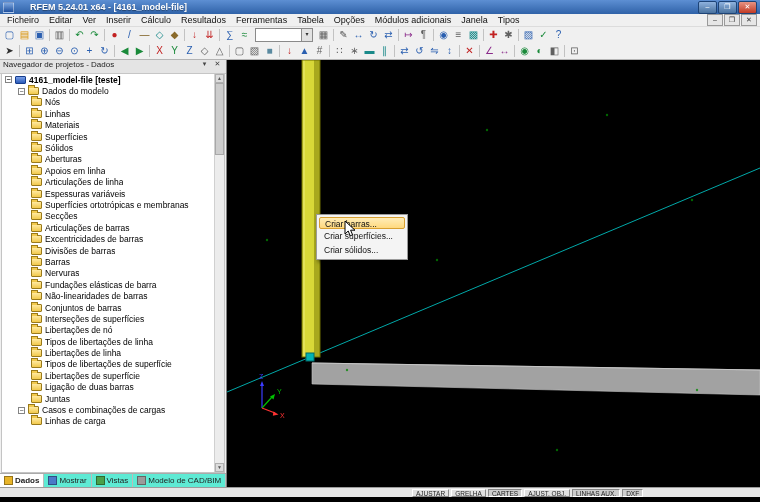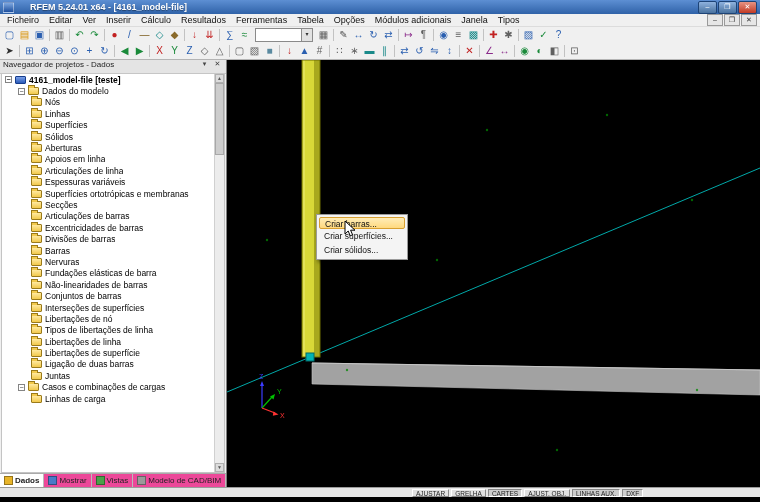--- a/index.html
+++ b/index.html
@@ -53,21 +53,21 @@
   .trow.root .fold{background:linear-gradient(#7aa0e8,#2a5ab8);border-color:#163c8c;}
   .trow.root .fold::before{display:none;}
   .tlabel{overflow:hidden;}
   .sbar{position:absolute;right:0;top:0;bottom:0;width:9px;background:#ececec;border-left:1px solid #d0d0d0;}
   .sarrow{position:absolute;left:0;width:9px;height:9px;background:#dcdcdc;border:1px solid #b0b0b0;box-sizing:border-box;font-size:5px;line-height:7px;text-align:center;color:#555;}
   .sarrow.up{top:0;}
   .sarrow.up::before{content:"▲";}
   .sarrow.down{bottom:0;}
   .sarrow.down::before{content:"▼";}
   .sthumb{position:absolute;left:0;top:9px;width:9px;height:72px;background:#cdcdcd;border:1px solid #a8a8a8;box-sizing:border-box;}
-  .tabsrow{height:13px;background:#ec4899;border-top:1px solid #aaa;display:flex;align-items:stretch;font-size:8px;flex:0 0 auto;}
+  .tabsrow{height:13px;background:#5eead4;border-top:1px solid #aaa;display:flex;align-items:stretch;font-size:8px;flex:0 0 auto;}
   .ptab{display:flex;align-items:center;gap:2px;padding:0 4px;border-right:1px solid #bbb;color:#222;white-space:nowrap;}
   .ptab.active{background:#fff;font-weight:bold;}
   .ticon{width:7px;height:7px;border:1px solid rgba(0,0,0,.35);flex:0 0 auto;}
 
   
   .viewport{left:227px;top:60px;width:533px;height:427px;background:var(--bg,#000);}
   .viewport svg.scene{display:block;}
   .guide{stroke:var(--guide);stroke-width:1;fill:none;}
   .beam{fill:var(--beam);stroke:var(--beam-edge);stroke-width:.6;}
   .beam-top{stroke:var(--beam-edge);stroke-width:1;fill:none;}
@@ -267,20 +267,25 @@
         <span class="fold"></span>
         <span class="tlabel">Nós</span>
       </div>
 
       <div class="trow leaf" data-level="2">
 
         <span class="fold"></span>
         <span class="tlabel">Linhas</span>
       </div>
 
+      <div class="trow leaf" data-level="2">
+
+        <span class="fold"></span>
+        <span class="tlabel">Materiais</span>
+      </div>
 
       <div class="trow leaf" data-level="2">
 
         <span class="fold"></span>
         <span class="tlabel">Superfícies</span>
       </div>
 
       <div class="trow leaf" data-level="2">
 
         <span class="fold"></span>
@@ -391,20 +396,25 @@
         <span class="fold"></span>
         <span class="tlabel">Tipos de libertações de linha</span>
       </div>
 
       <div class="trow leaf" data-level="2">
 
         <span class="fold"></span>
         <span class="tlabel">Libertações de linha</span>
       </div>
 
+      <div class="trow leaf" data-level="2">
+
+        <span class="fold"></span>
+        <span class="tlabel">Tipos de libertações de superfície</span>
+      </div>
 
       <div class="trow leaf" data-level="2">
 
         <span class="fold"></span>
         <span class="tlabel">Libertações de superfície</span>
       </div>
 
       <div class="trow leaf" data-level="2">
 
         <span class="fold"></span>

